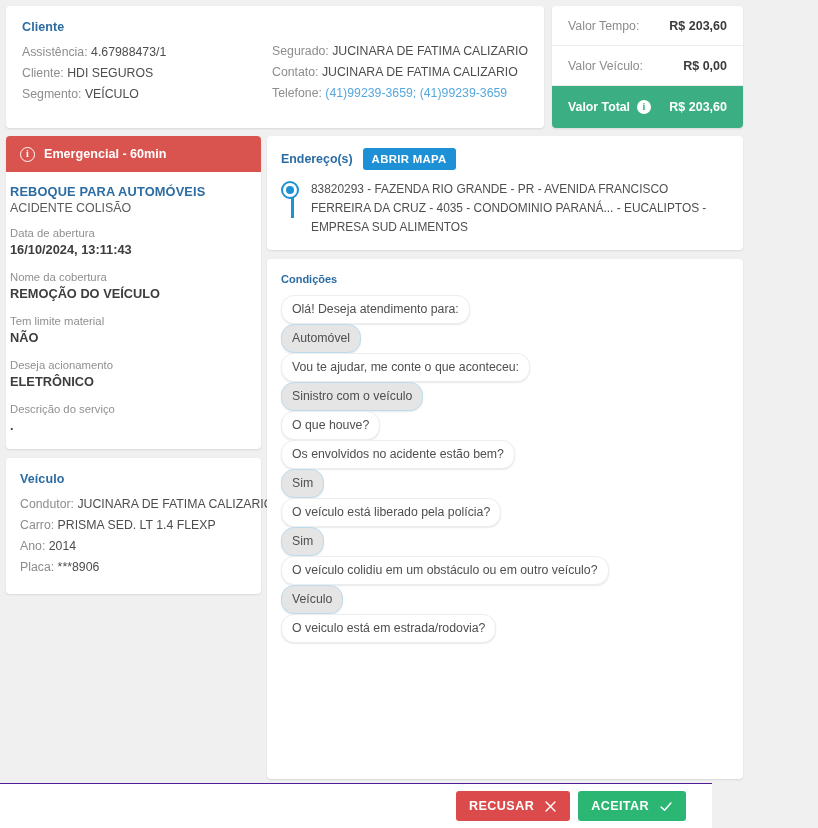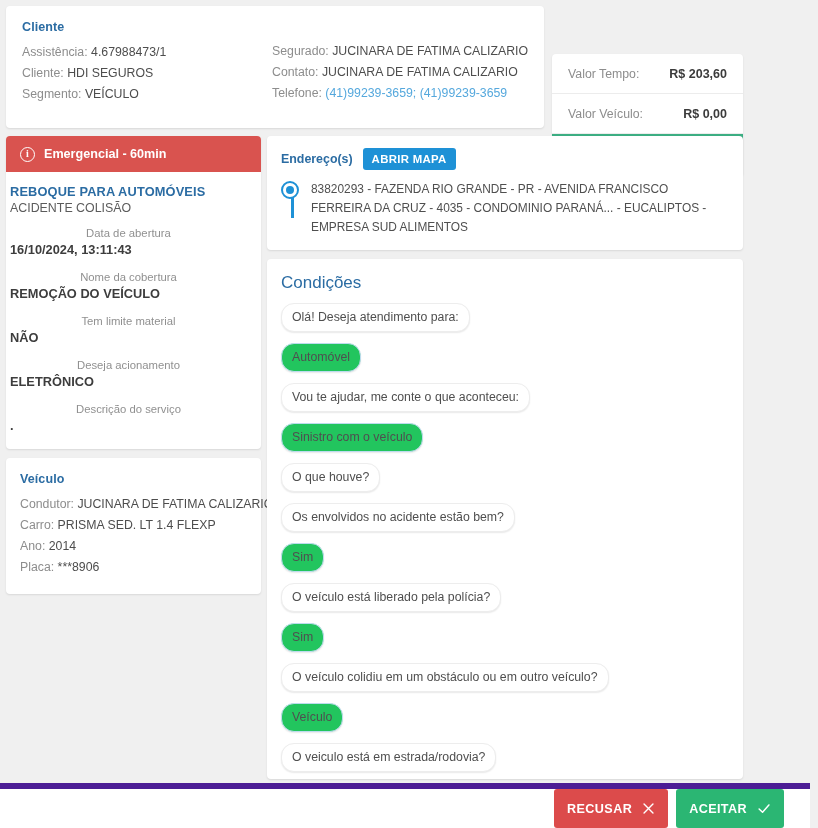--- a/index.html
+++ b/index.html
@@ -47,21 +47,21 @@
     line-height: 21px;
     white-space: nowrap;
   }
   .kv .v { color: #4d4d4d; }
   .kv .link { color: #55a8dd; }
 
   
   .values-card {
     width: 250px; height: 122px;
     overflow: hidden;
-    display: flex; flex-direction: column; margin-top: 48px;
+    display: flex; flex-direction: column;
   }
   .val-row {
     height: 40px;
     display: flex; align-items: center; justify-content: space-between;
     padding: 0 16px;
     font-size: 12.3px;
     border-bottom: 1px solid #ececec;
   }
   .val-row .lbl { color: #8d8d8d; }
   .val-row .amt { color: #3b3b3b; font-weight: bold; font-size: 12.5px; }
@@ -103,21 +103,21 @@
     font-family: "Liberation Serif", serif;
     line-height: 1;
   }
   .svc-body { padding: 12px 14px 0 4px; }
   .svc-head {
     color: #2b6ca3; font-weight: bold; font-size: 12.8px;
     letter-spacing: .15px;
   }
   .svc-sub { color: #5b5b5b; font-size: 12.4px; margin-top: 2px; }
   .field { margin-top: 11px; }
-  .field .f-lbl { color: #909090; font-size: 11.3px; line-height: 15px; text-align: center; }
+  .field .f-lbl { color: #909090; font-size: 11.3px; line-height: 15px; }
   .field .f-val { color: #3d3d3d; font-size: 12.8px; font-weight: bold; line-height: 18px; }
 
   .vehicle-card { margin-top: 9px; padding: 14px 14px 16px 14px; }
 
   
   .right-col {
     position: absolute; left: 267px; top: 136px;
     width: 476px;
   }
   .addr-card { padding: 12px 14px 14px 14px; }
@@ -152,41 +152,40 @@
   .addr-item.first .dot-outer { top: 2px; }
   .addr-item.second .dot-outer { top: 18px; }
 
   .cond-card {
     margin-top: 9px;
     padding: 14px 14px 0 14px;
     height: 520px;
     overflow: hidden;
     position: relative;
   }
-  .cond-title { color: #2b6ca3; font-weight: normal; font-size: 17px; margin-bottom: 10px; }
+  .cond-title { color: #2b6ca3; font-weight: bold; font-size: 11px; margin-bottom: 10px; }
   .bubbles { display: flex; flex-direction: column; align-items: flex-start; }
   .bubble {
     font-size: 12.3px;
     color: #4f4f4f;
     border-radius: 13px;
     padding: 5px 10px 6px 10px;
-    margin-bottom: 11px;
     line-height: 16px;
     box-shadow: 0 1px 1.5px rgba(0,0,0,0.09);
   }
   .bubble.bot { background: #ffffff; border: 1px solid #ededed; }
-  .bubble.user { background: #22c55e; border: 1px solid #bcdcee; }
+  .bubble.user { background: #e5e5e5; border: 1px solid #bcdcee; }
 
   
   .bottom-bar {
     position: absolute; left: 0; bottom: 0;
-    width: 810px; height: 45px;
+    width: 712px; height: 45px;
     background: #ffffff;
-    border-top: 6px solid #4c1d95;
-    display: flex; justify-content: flex-end;
+    border-top: 1px solid #4c1d95;
+    display: flex; align-items: center; justify-content: flex-end;
     gap: 8px; padding-right: 26px;
   }
   .btn {
     border: none; border-radius: 3px;
     color: #ffffff;
     font-size: 12.6px; font-weight: bold;
     letter-spacing: .4px;
     padding: 8px 13px;
     display: inline-flex; align-items: center; gap: 10px;
     cursor: pointer;

